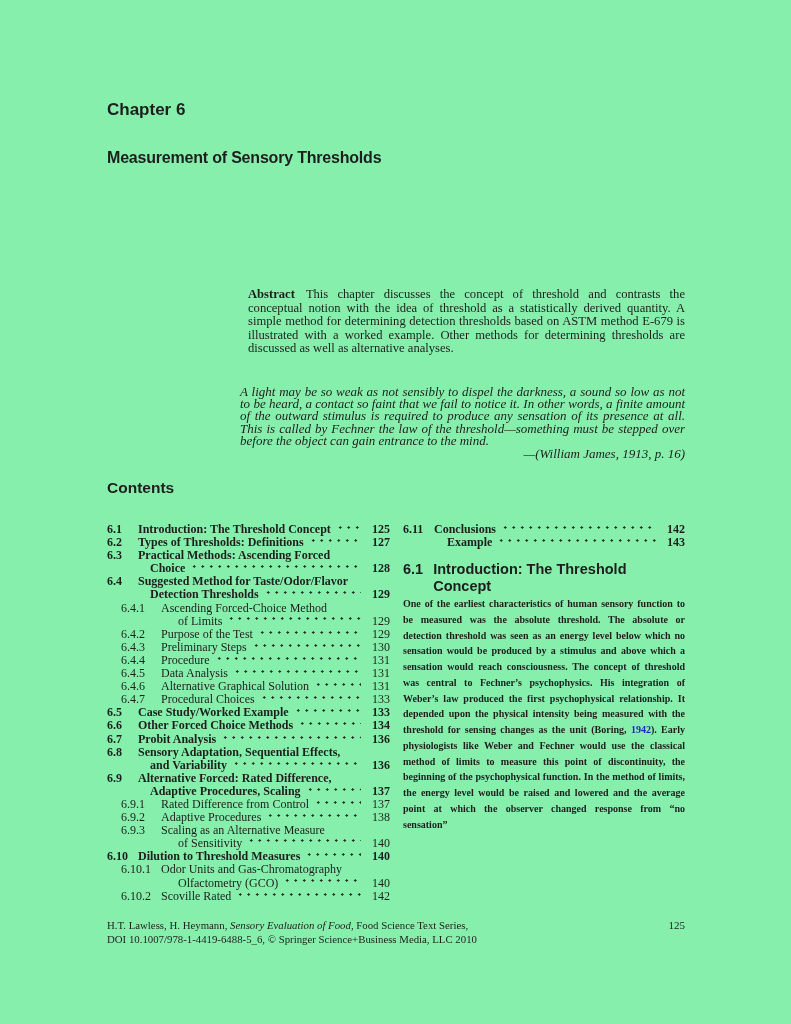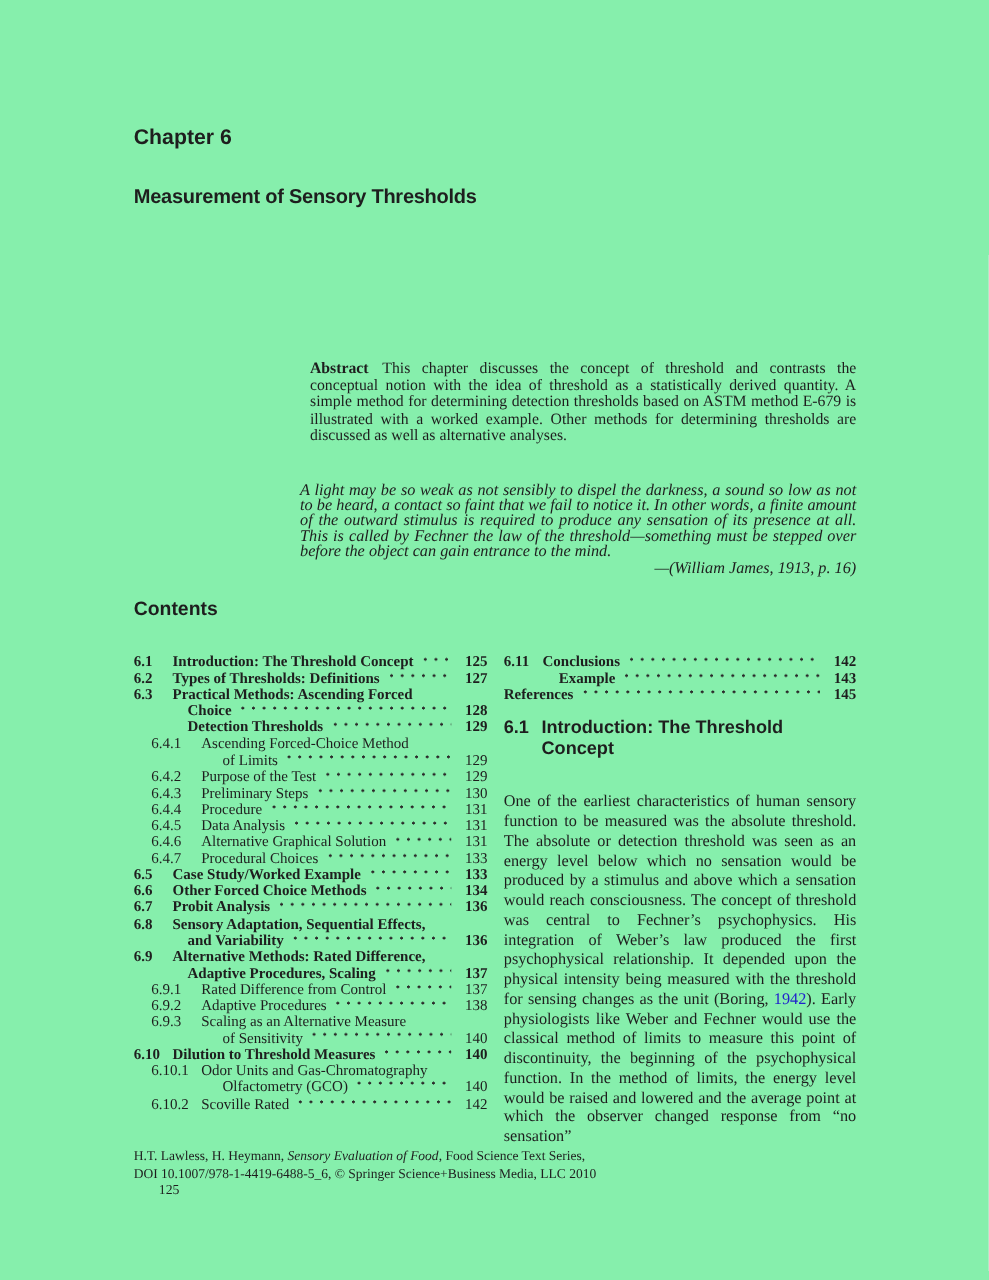--- a/index.html
+++ b/index.html
@@ -47,27 +47,27 @@
     background-position:0 calc(100% - 1px);
   }
   .tpage { flex:0 0 26px; text-align:right; }
 
   .sec-head {
     margin-top:12px; font-family:"Liberation Sans", sans-serif;
     font-weight:bold; font-size:14.5px; line-height:17px; display:flex;
   }
   .sec-num { margin-right:10px; }
 
-  .bodytext { margin-top:25px; font-size:13px; line-height:15.75px; text-align:justify; }
+  .bodytext { margin-top:1px; font-size:10px; line-height:15.75px; text-align:justify;font-weight:bold; }
   .cite-link { color:#2222cc; text-decoration:none; cursor:pointer; }
 
   .footer {
     position:absolute; left:107px; top:919px; width:578px;
     font-size:10.8px; line-height:13.5px;
-    display:flex; justify-content:space-between; align-items:flex-start;flex-direction:column;
+    display:flex; justify-content:space-between; align-items:flex-start;
   }
   .fpage { font-size:11px; padding-left:20px; }
 </style>
 </head>
 <body>
 
 <div class="page">
 
   <div class="chapter-label sans">Chapter 6</div>
   <div class="doc-title sans">Measurement of Sensory Thresholds</div>
@@ -96,20 +96,24 @@
       </div>
     <div class="trow b">
         <span class="tnum">6.3</span>
         <span class="ttext">Practical Methods: Ascending Forced</span>
       </div>
     <div class="trow b contm">
         <span class="ttext">Choice</span>
         <span class="lead"></span>
         <span class="tpage">128</span>
       </div>
+    <div class="trow b">
+        <span class="tnum">6.4</span>
+        <span class="ttext">Suggested Method for Taste/Odor/Flavor</span>
+      </div>
     <div class="trow b contm">
         <span class="ttext">Detection Thresholds</span>
         <span class="lead"></span>
         <span class="tpage">129</span>
       </div>
     <div class="trow sub">
         <span class="tnum">6.4.1</span>
         <span class="ttext">Ascending Forced-Choice Method</span>
       </div>
     <div class="trow conts">
@@ -175,21 +179,21 @@
         <span class="tnum">6.8</span>
         <span class="ttext">Sensory Adaptation, Sequential Effects,</span>
       </div>
     <div class="trow b contm">
         <span class="ttext">and Variability</span>
         <span class="lead"></span>
         <span class="tpage">136</span>
       </div>
     <div class="trow b">
         <span class="tnum">6.9</span>
-        <span class="ttext">Alternative Methods: Rated Difference,</span>
+        <span class="ttext">Alternative Forced: Rated Difference,</span>
       </div>
     <div class="trow b contm">
         <span class="ttext">Adaptive Procedures, Scaling</span>
         <span class="lead"></span>
         <span class="tpage">137</span>
       </div>
     <div class="trow sub">
         <span class="tnum">6.9.1</span>
         <span class="ttext">Rated Difference from Control</span>
         <span class="lead"></span>
@@ -237,25 +241,20 @@
     <div class="trow b">
         <span class="tnum">6.11</span>
         <span class="ttext">Conclusions</span>
         <span class="lead"></span>
         <span class="tpage">142</span>
       </div>
     <div class="trow b contx">
         <span class="ttext">Example</span>
         <span class="lead"></span>
         <span class="tpage">143</span>
-      </div>
-    <div class="trow b">
-        <span class="ttext">References</span>
-        <span class="lead"></span>
-        <span class="tpage">145</span>
       </div>
 
     <div class="sec-head">
       <span class="sec-num">6.1</span>
       <span>Introduction: The Threshold Concept</span>
     </div>
 
     <p class="bodytext"><span>One of the earliest characteristics of human sensory function to be measured was the absolute threshold. The absolute or detection threshold was seen as an energy level below which no sensation would be produced by a stimulus and above which a sensation would reach consciousness. The concept of threshold was central to Fechner’s psychophysics. His integration of Weber’s law produced the first psychophysical relationship. It depended upon the physical intensity being measured with the threshold for sensing changes as the unit (Boring, </span><span class="cite-link">1942</span><span>). Early physiologists like Weber and Fechner would use the classical method of limits to measure this point of discontinuity, the beginning of the psychophysical function. In the method of limits, the energy level would be raised and lowered and the average point at which the observer changed response from “no sensation”</span></p>
   </div>
 

